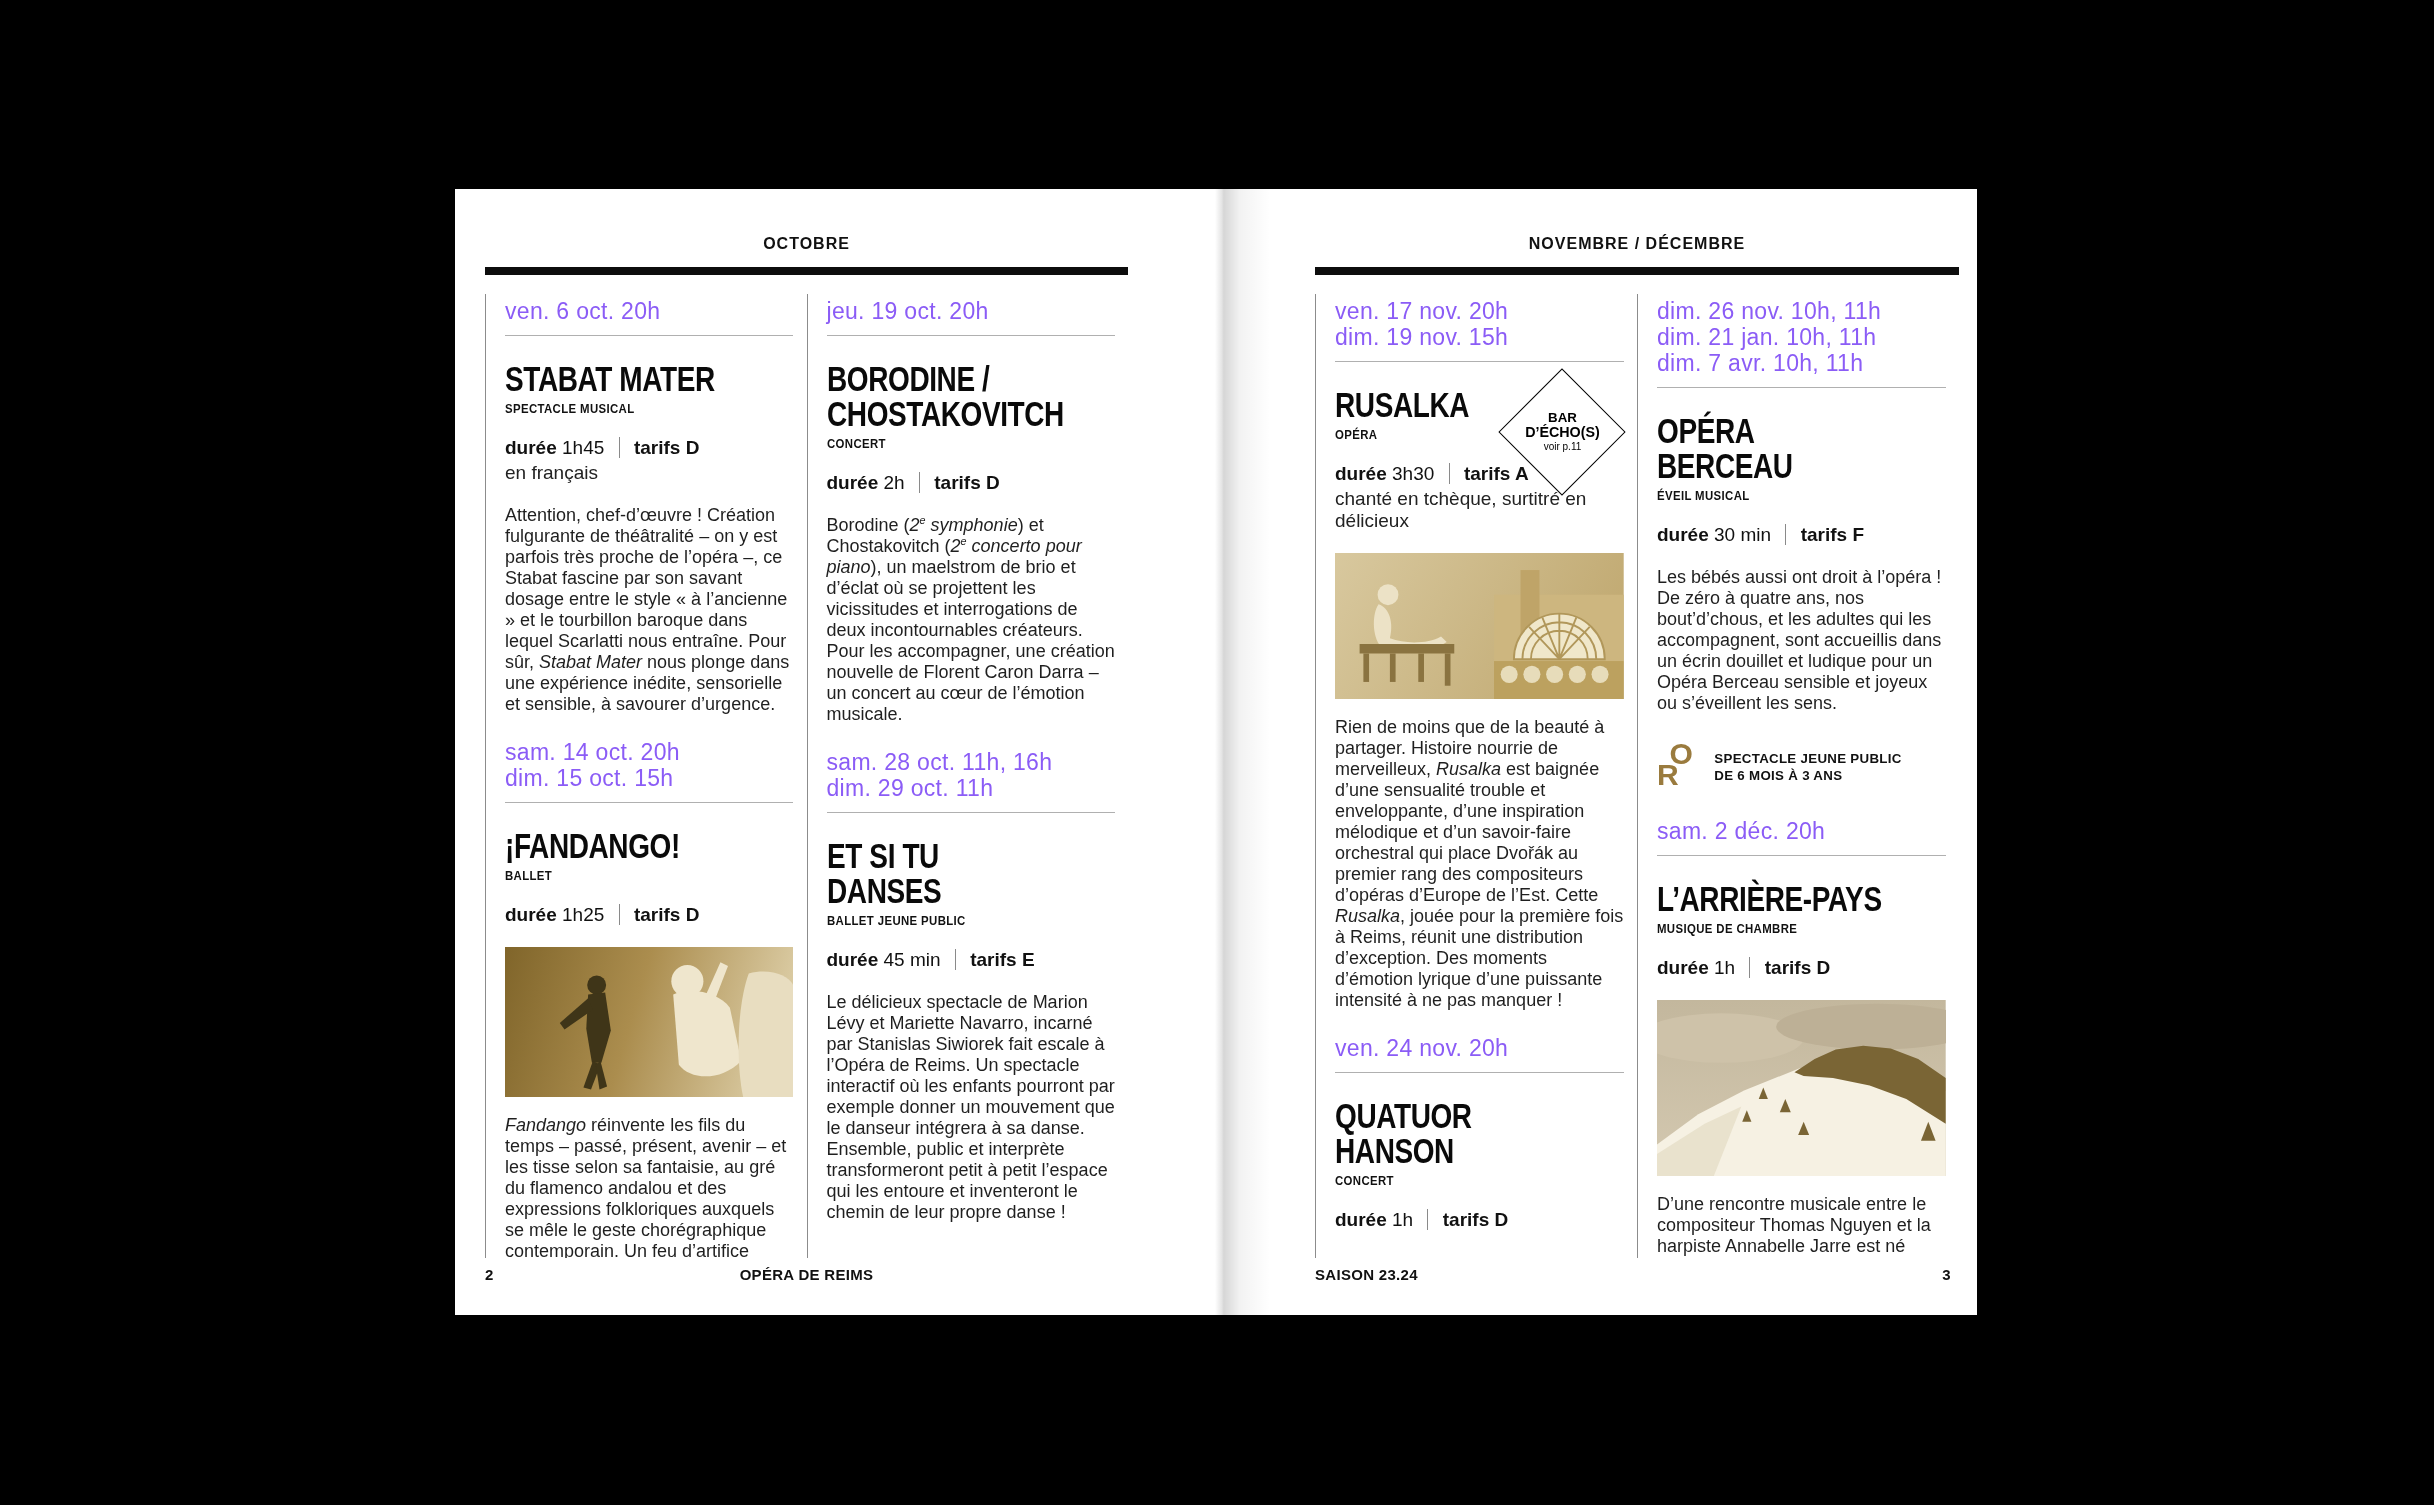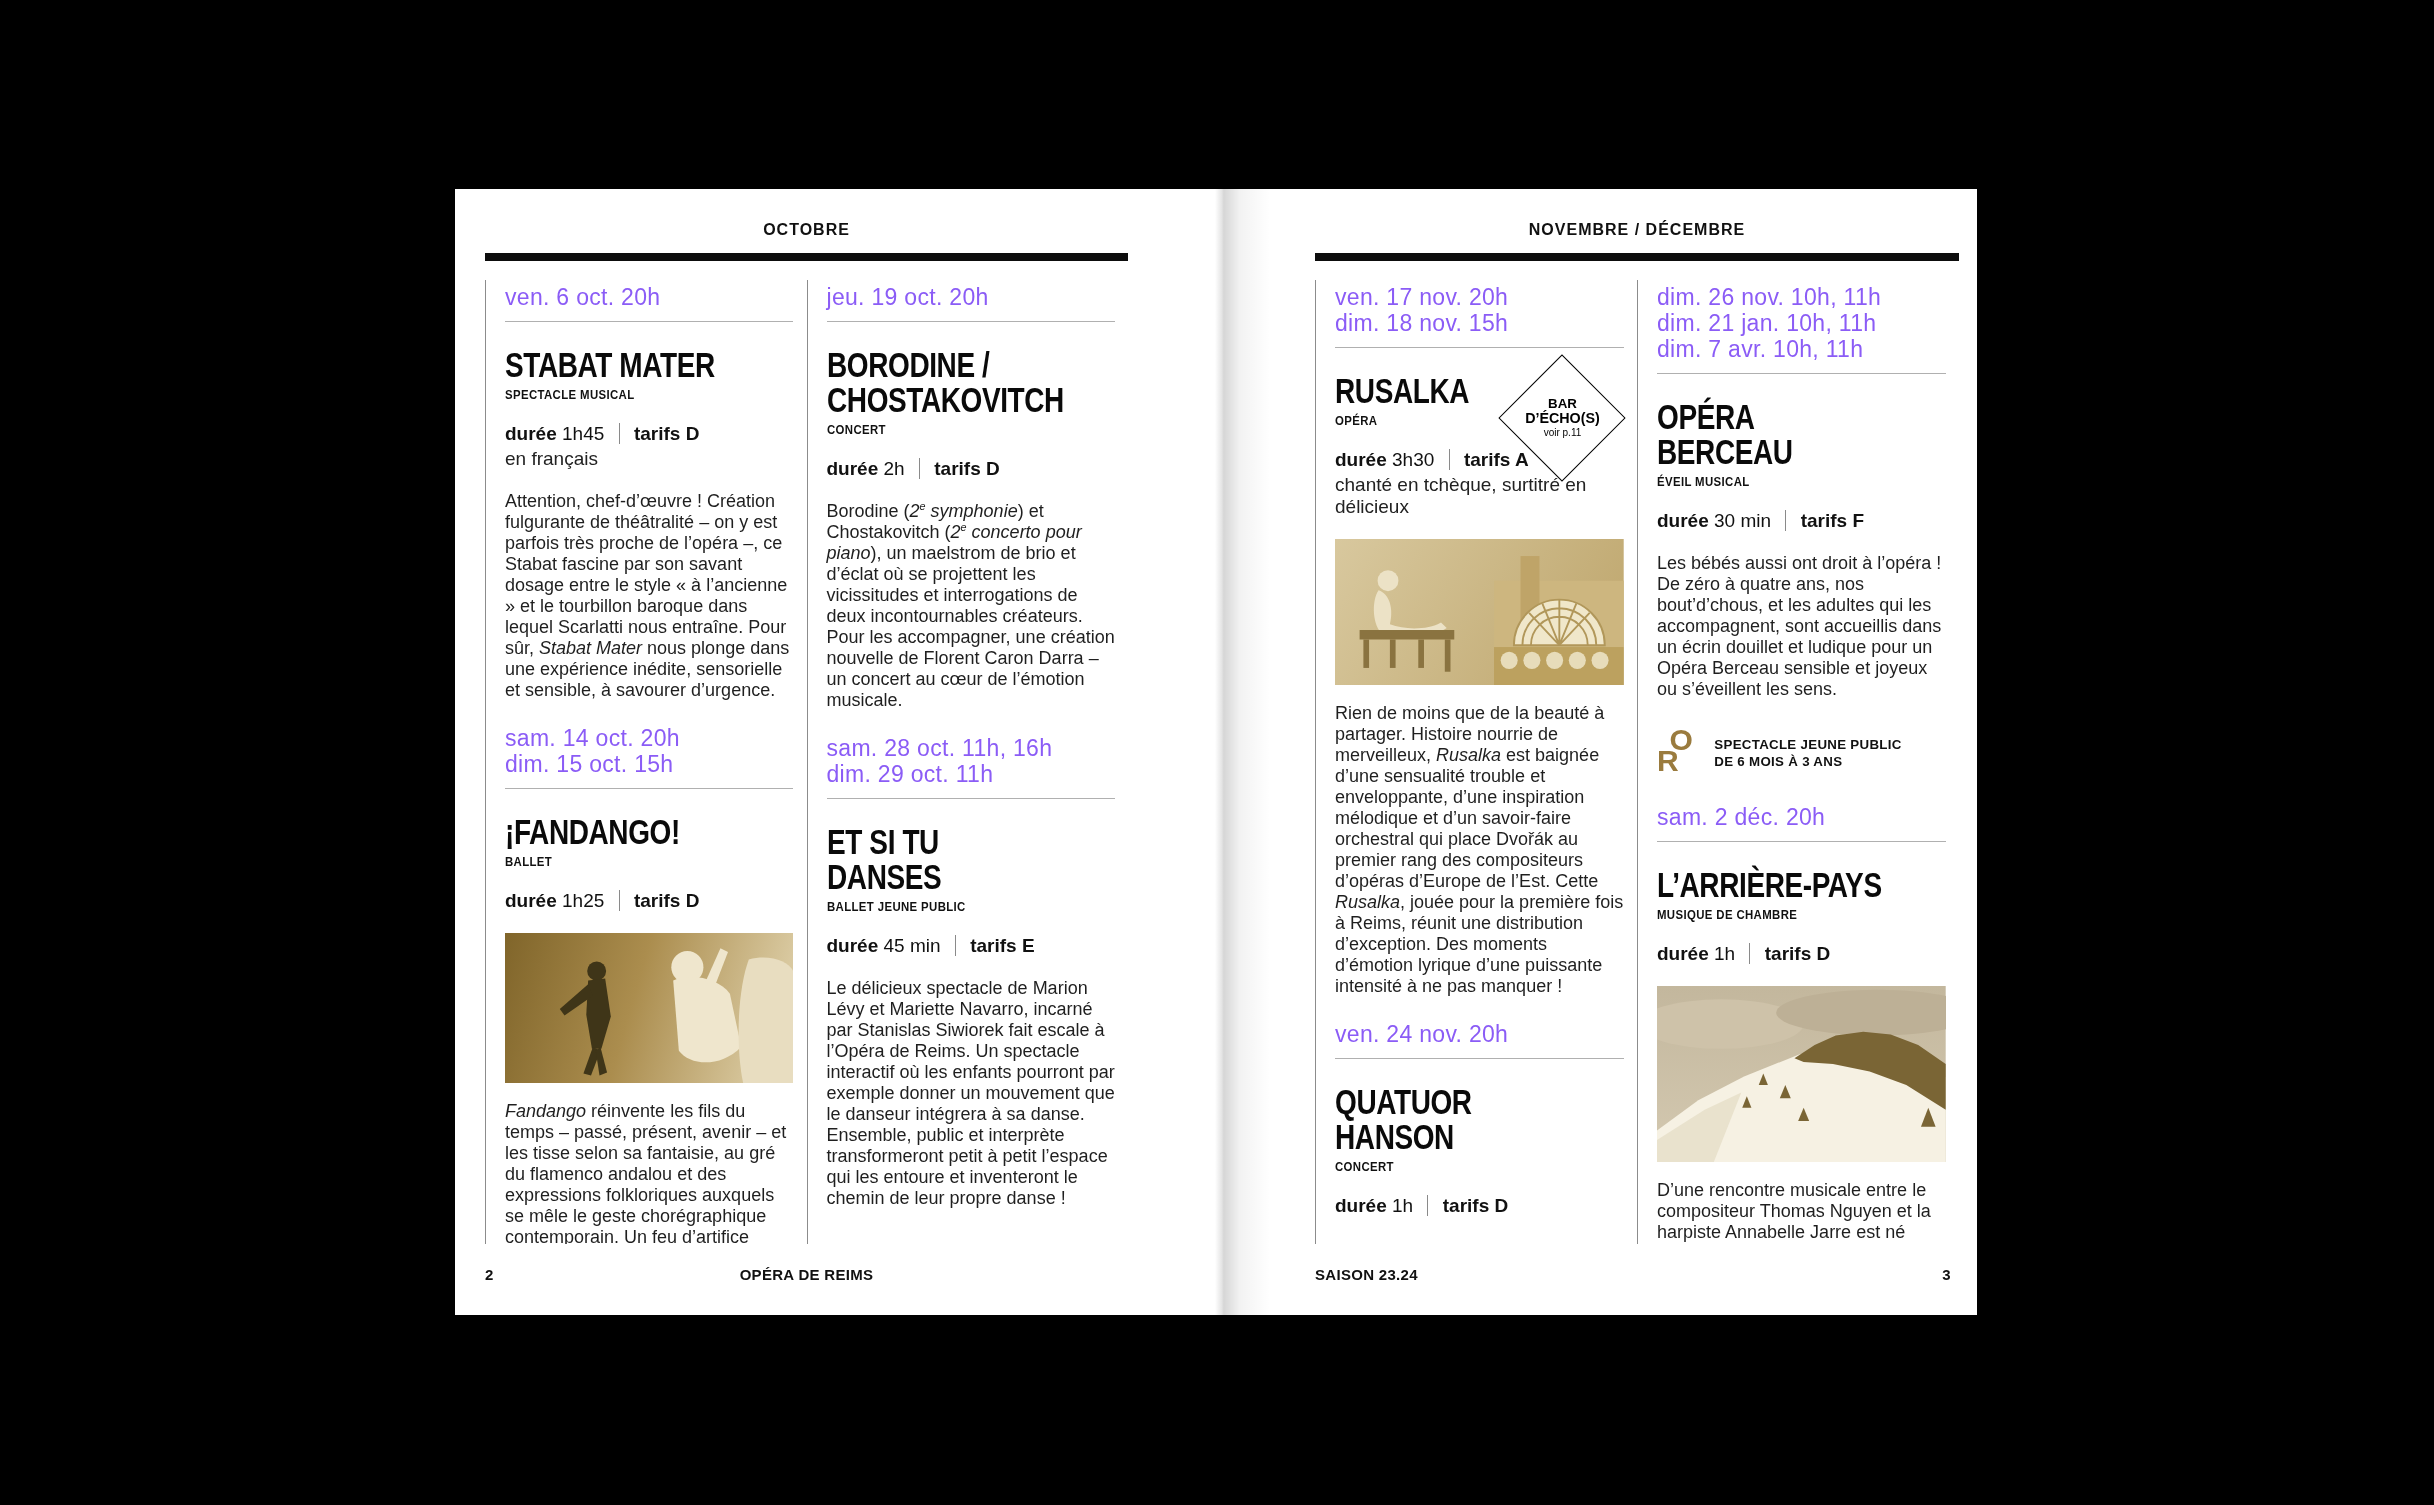--- a/index.html
+++ b/index.html
@@ -3,21 +3,21 @@
 <meta charset="utf-8">
 <style>
   html,body{margin:0;padding:0;background:#000;width:2435px;height:1506px;overflow:hidden;
     font-family:"Liberation Sans",sans-serif;-webkit-font-smoothing:antialiased;}
   .spread{position:absolute;left:455px;top:189px;width:1522px;height:1126px;display:flex;}
   .page{background:#fff;position:relative;box-sizing:border-box;height:100%;}
   .page-left{width:768px;padding:0 95px 0 30px;}
   .page-right{width:754px;padding:0 18px 0 92px;}
   .spine{position:absolute;left:760px;top:0;width:55px;height:100%;pointer-events:none;
     background:linear-gradient(to right,rgba(0,0,0,0) 0%,rgba(0,0,0,0.10) 12%,rgba(0,0,0,0.16) 16%,rgba(0,0,0,0.05) 45%,rgba(0,0,0,0) 100%);}
-  .month-row{margin-top:32px;text-align:center;font-size:16px;font-weight:700;letter-spacing:1px;color:#111;}
+  .month-row{margin-top:46px;text-align:center;font-size:16px;font-weight:700;letter-spacing:1px;color:#111;}
   .month-rule{height:7.6px;background:#0d0d0d;margin-top:14.3px;}
   .cols{display:flex;margin-top:19px;height:964px;overflow:hidden;}
   .col{flex:1;border-left:1px solid #8c8c8c;padding:3.8px 13.3px 0 19px;box-sizing:border-box;min-width:0;}
   .dates{font-size:23px;line-height:26px;color:#8b5cf6;letter-spacing:0.3px;}
   .date-rule{border:none;border-top:1px solid #b0b0b0;margin:11.4px 0 25px;}
   .ev-title{margin:0 0 5.7px;font-size:35px;line-height:35px;font-weight:700;color:#0a0a0a;
     letter-spacing:-0.5px;transform:scaleX(0.80);transform-origin:0 50%;white-space:pre-line;}
   .ev-cat{font-size:12.4px;font-weight:700;letter-spacing:0.4px;color:#111;margin:0 0 21px;
     transform:scaleX(0.92);transform-origin:0 50%;}
   .metas{margin:0 0 21px;}
@@ -156,21 +156,21 @@
   <div class="page page-right">
     <div class="month-row">NOVEMBRE / DÉCEMBRE</div>
     <div class="month-rule"></div>
 
     <div class="cols">
 
       <div class="col">
         <section class="event">
           <div class="dates">
             <div>ven. 17 nov. 20h</div>
-            <div>dim. 18 nov. 15h</div>
+            <div>dim. 19 nov. 15h</div>
           </div>
           <hr class="date-rule">
           <div class="title-row">
             <h2 class="ev-title">RUSALKA</h2>
             <div class="badge">
               <div class="badge-diamond">
                 <div class="badge-inner">
                   <div class="badge-l1">BAR</div>
                   <div class="badge-l2">D’ÉCHO(S)</div>
                   <div class="badge-l3">voir p.11</div>

